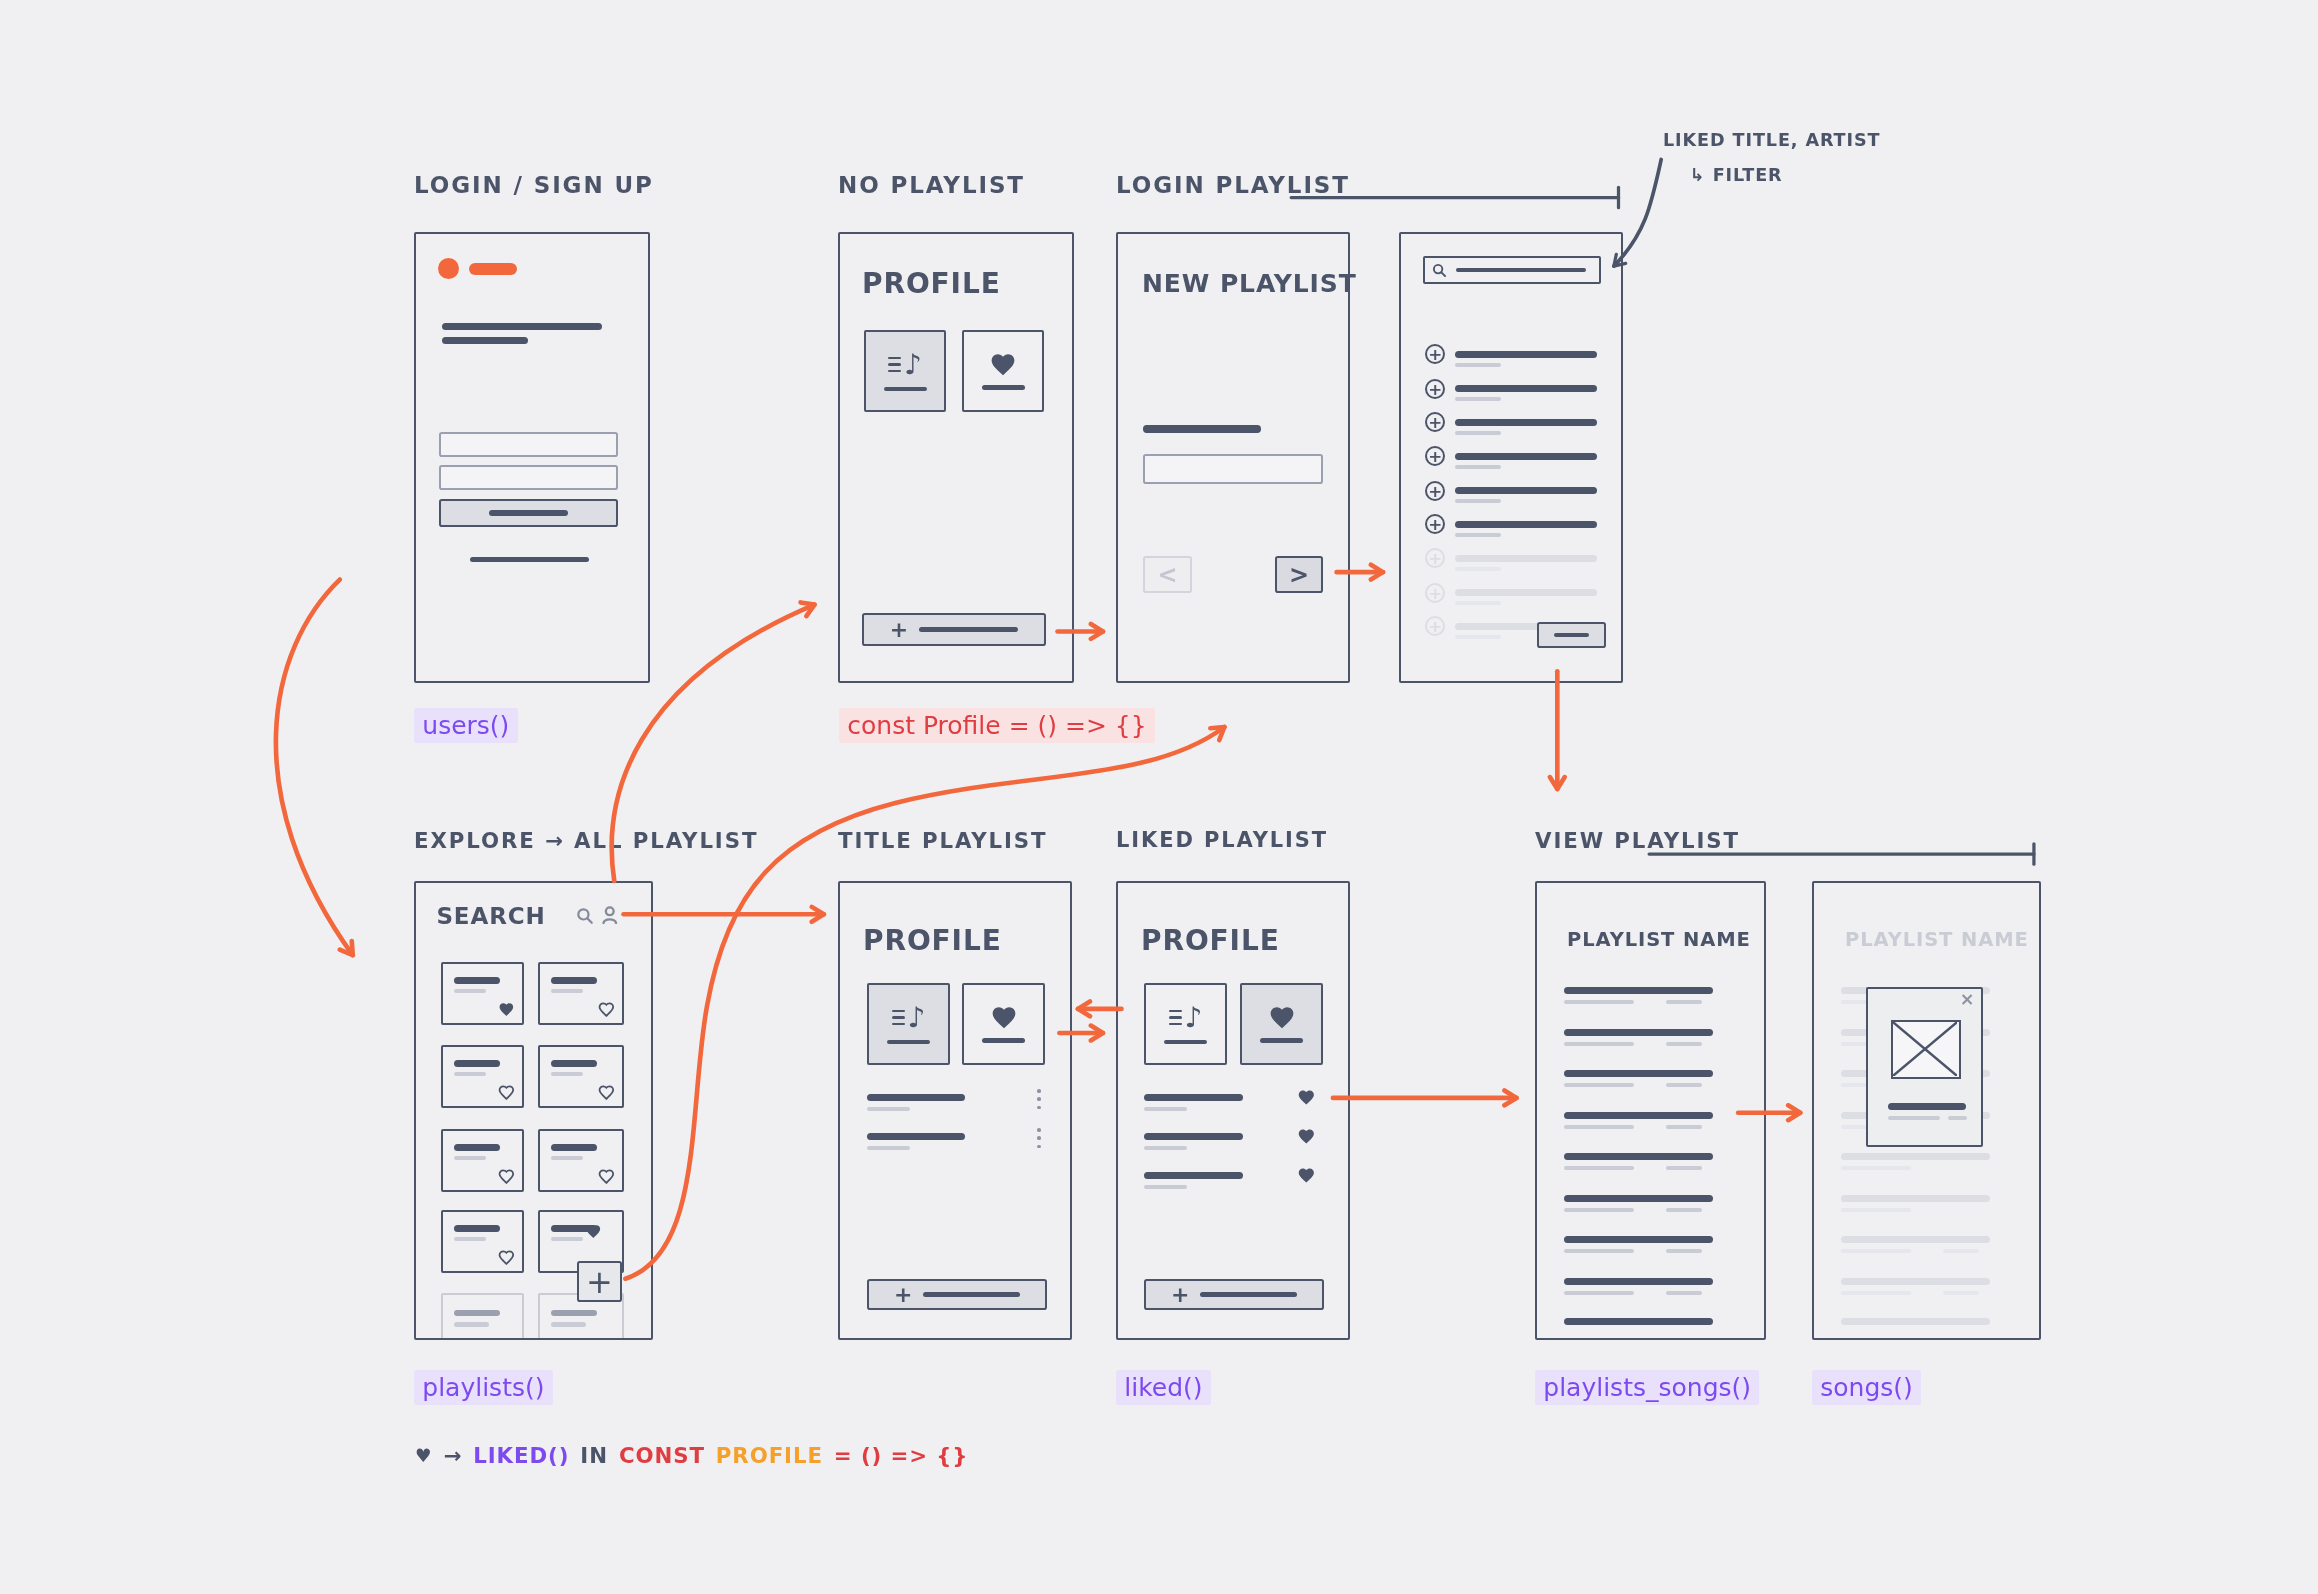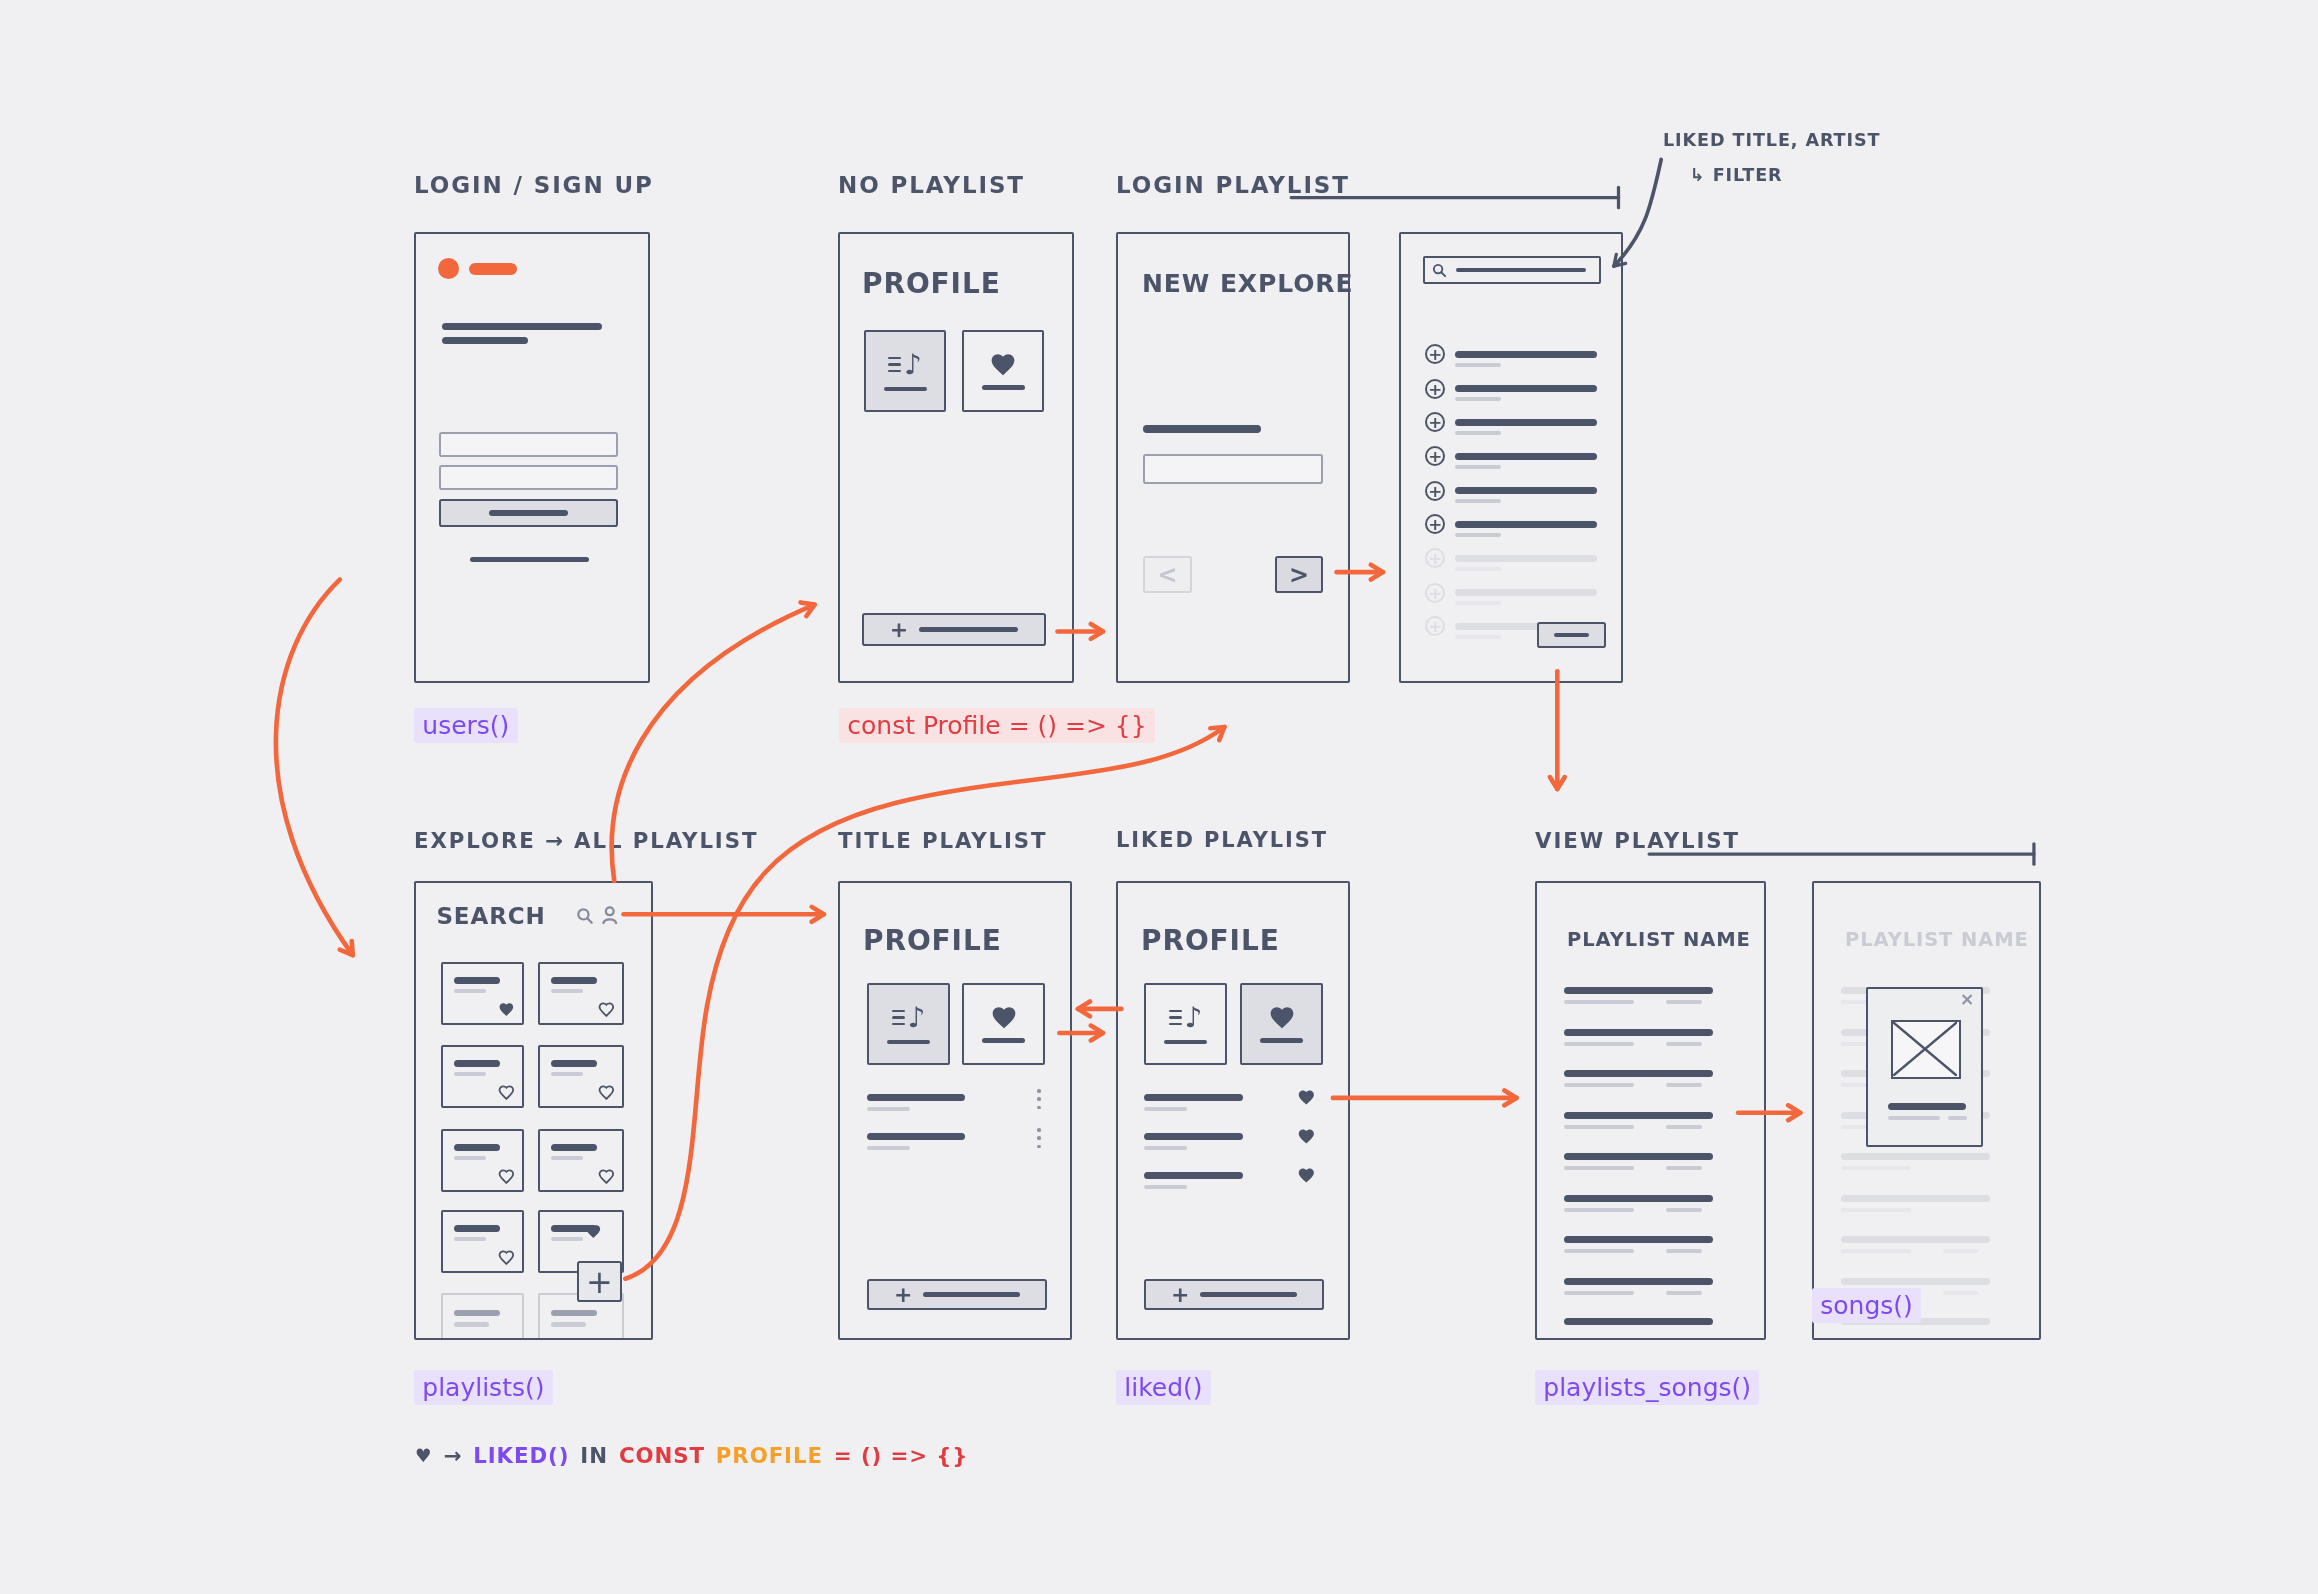--- a/index.html
+++ b/index.html
@@ -113,21 +113,21 @@
     <span class="under"></span>
   </div>
   <div class="addbar" style="left:22px;top:379px;width:184px;height:33px;">
     <span class="plus">+</span>
     <span class="bar"></span>
   </div>
 </div>
 <div class="codelabel" style="left:839px;top:708px;color:var(--red);background:var(--red-bg);">const Profile = () =&gt; {}</div>
 
 <div class="frame" style="left:1116px;top:232px;width:230px;height:447px;">
-  <div class="hand" style="left:24px;top:35px;font-size:25px;letter-spacing:0.9px;">NEW EXPLORE</div>
+  <div class="hand" style="left:24px;top:35px;font-size:25px;letter-spacing:0.9px;">NEW PLAYLIST</div>
   <div class="line" style="left:25px;top:191px;width:118px;height:8.3px;"></div>
   <div class="inputbox" style="left:25px;top:220px;width:180px;height:30px;"></div>
   <div class="navbtn" style="left:25px;top:322px;width:49px;height:37px;border:2.3px solid #d2d5dc;color:#c3c7d0;background:#eeeef1;">&lt;</div>
   <div class="navbtn" style="left:157px;top:322px;width:48px;height:37px;border:2.8px solid var(--slate);color:var(--slate);background:#d9dbe0;">&gt;</div>
 </div>
 
 <div class="frame clip" style="left:1399px;top:232px;width:220px;height:447px;">
   <div class="abs" style="left:22px;top:22px;width:178px;height:28px;border:2.8px solid var(--slate);border-radius:1.9px;box-sizing:border-box;display:flex;align-items:center;gap:8.3px;padding:0 7.4px;">
     <svg width="15" height="15" viewBox="0 0 16 16">
         <circle cx="6.5" cy="6.5" r="4.5" fill="none" stroke="#4b5468" stroke-width="2"></circle>
@@ -396,21 +396,21 @@
       <svg width="64" height="54" viewBox="0 0 69 58">
         <line x1="0" y1="0" x2="69" y2="58" stroke="#4b5468" stroke-width="2.6"></line>
         <line x1="69" y1="0" x2="0" y2="58" stroke="#4b5468" stroke-width="2.6"></line>
       </svg>
     </div>
     <div class="line" style="left:19.5px;top:114px;width:78px;height:7.4px;"></div>
     <div class="line lt" style="left:19.5px;top:127px;width:52px;height:3.7px;"></div>
     <div class="line lt" style="left:80px;top:127px;width:18.6px;height:3.7px;"></div>
   </div>
 </div>
-<div class="codelabel" style="left:1812px;top:1288px;color:var(--purple);background:var(--purple-bg);">songs()</div>
+<div class="codelabel" style="left:1812px;top:1370px;color:var(--purple);background:var(--purple-bg);">songs()</div>
 
 <div class="notewrap" style="left:415px;top:1443px;">
   <span style="color:var(--slate);font-size:18.6px;">♥</span>
   <span style="color:var(--slate);">→</span>
   <span style="color:var(--purple);">LIKED()</span>
   <span style="color:var(--slate);">IN</span>
   <span style="color:var(--red);">CONST</span>
   <span style="color:var(--amber);">PROFILE</span>
   <span style="color:var(--red);">= () =&gt; {}</span>
 </div>

